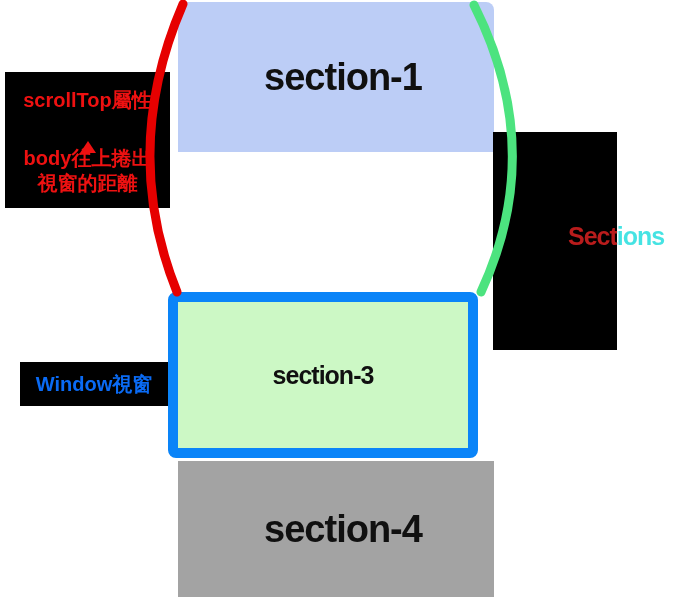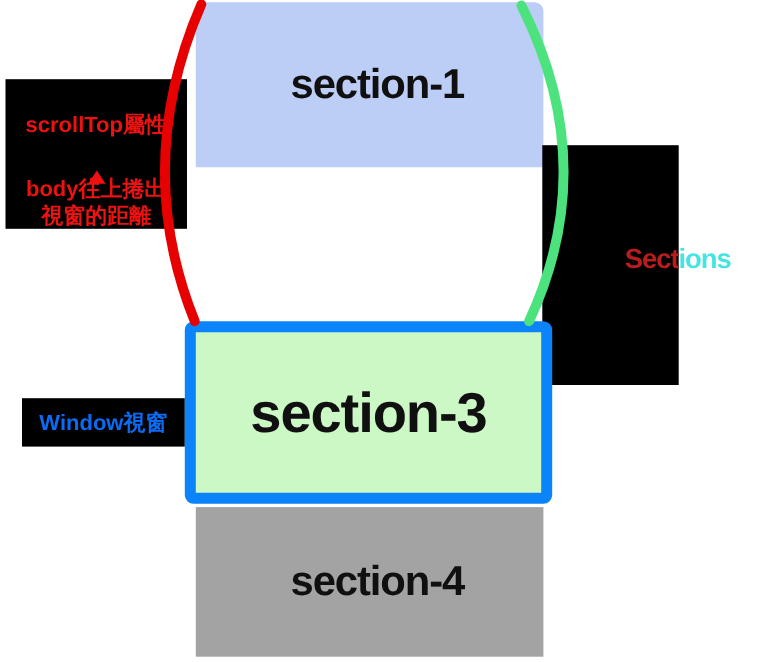--- a/index.html
+++ b/index.html
@@ -10,29 +10,29 @@
   }
   .section {
     position:absolute; left:178px; width:302px;
     display:flex; align-items:center; justify-content:center;
     font-weight:bold; font-size:38px; letter-spacing:-1px; color:#101010;padding-left:14px;
   }
   #section-1 { top:2px;  height:150px; border-radius:8px 8px 0 0; }
   #section-2 { top:152px; height:141px; }
   #section-4 { top:461px; height:136px; }
   #window-box {
-    position:absolute; left:168px; top:292px; width:334px; height:166px;
+    position:absolute; left:168px; top:292px; width:310px; height:166px;
     box-sizing:border-box; border:10px solid #0a84f8; border-radius:8px;
     display:flex; align-items:center; justify-content:center;
-    font-weight:bold; font-size:51px; letter-spacing:-1px; color:#101010;
+    font-weight:bold; font-size:25px; letter-spacing:-1px; color:#101010;
     z-index:2;
   }
   #scrolltop-box {
     position:absolute; left:5px; top:72px; width:165px; height:136px;
-    background:#000000; box-sizing:border-box; padding-top:30px;
+    background:#000000; box-sizing:border-box; padding-top:16px;
     display:flex; flex-direction:column; align-items:center;
     text-align:center; color:#ee1111; font-weight:bold; font-size:20px;
     line-height:1.25; z-index:1;
   }
   .arrow-up { margin:5px 0 3px; }
   .arrow-head {
     width:0; height:0; margin:0 auto;
     border-left:8px solid transparent; border-right:8px solid transparent;
     border-bottom:12px solid #ee1111;
   }

